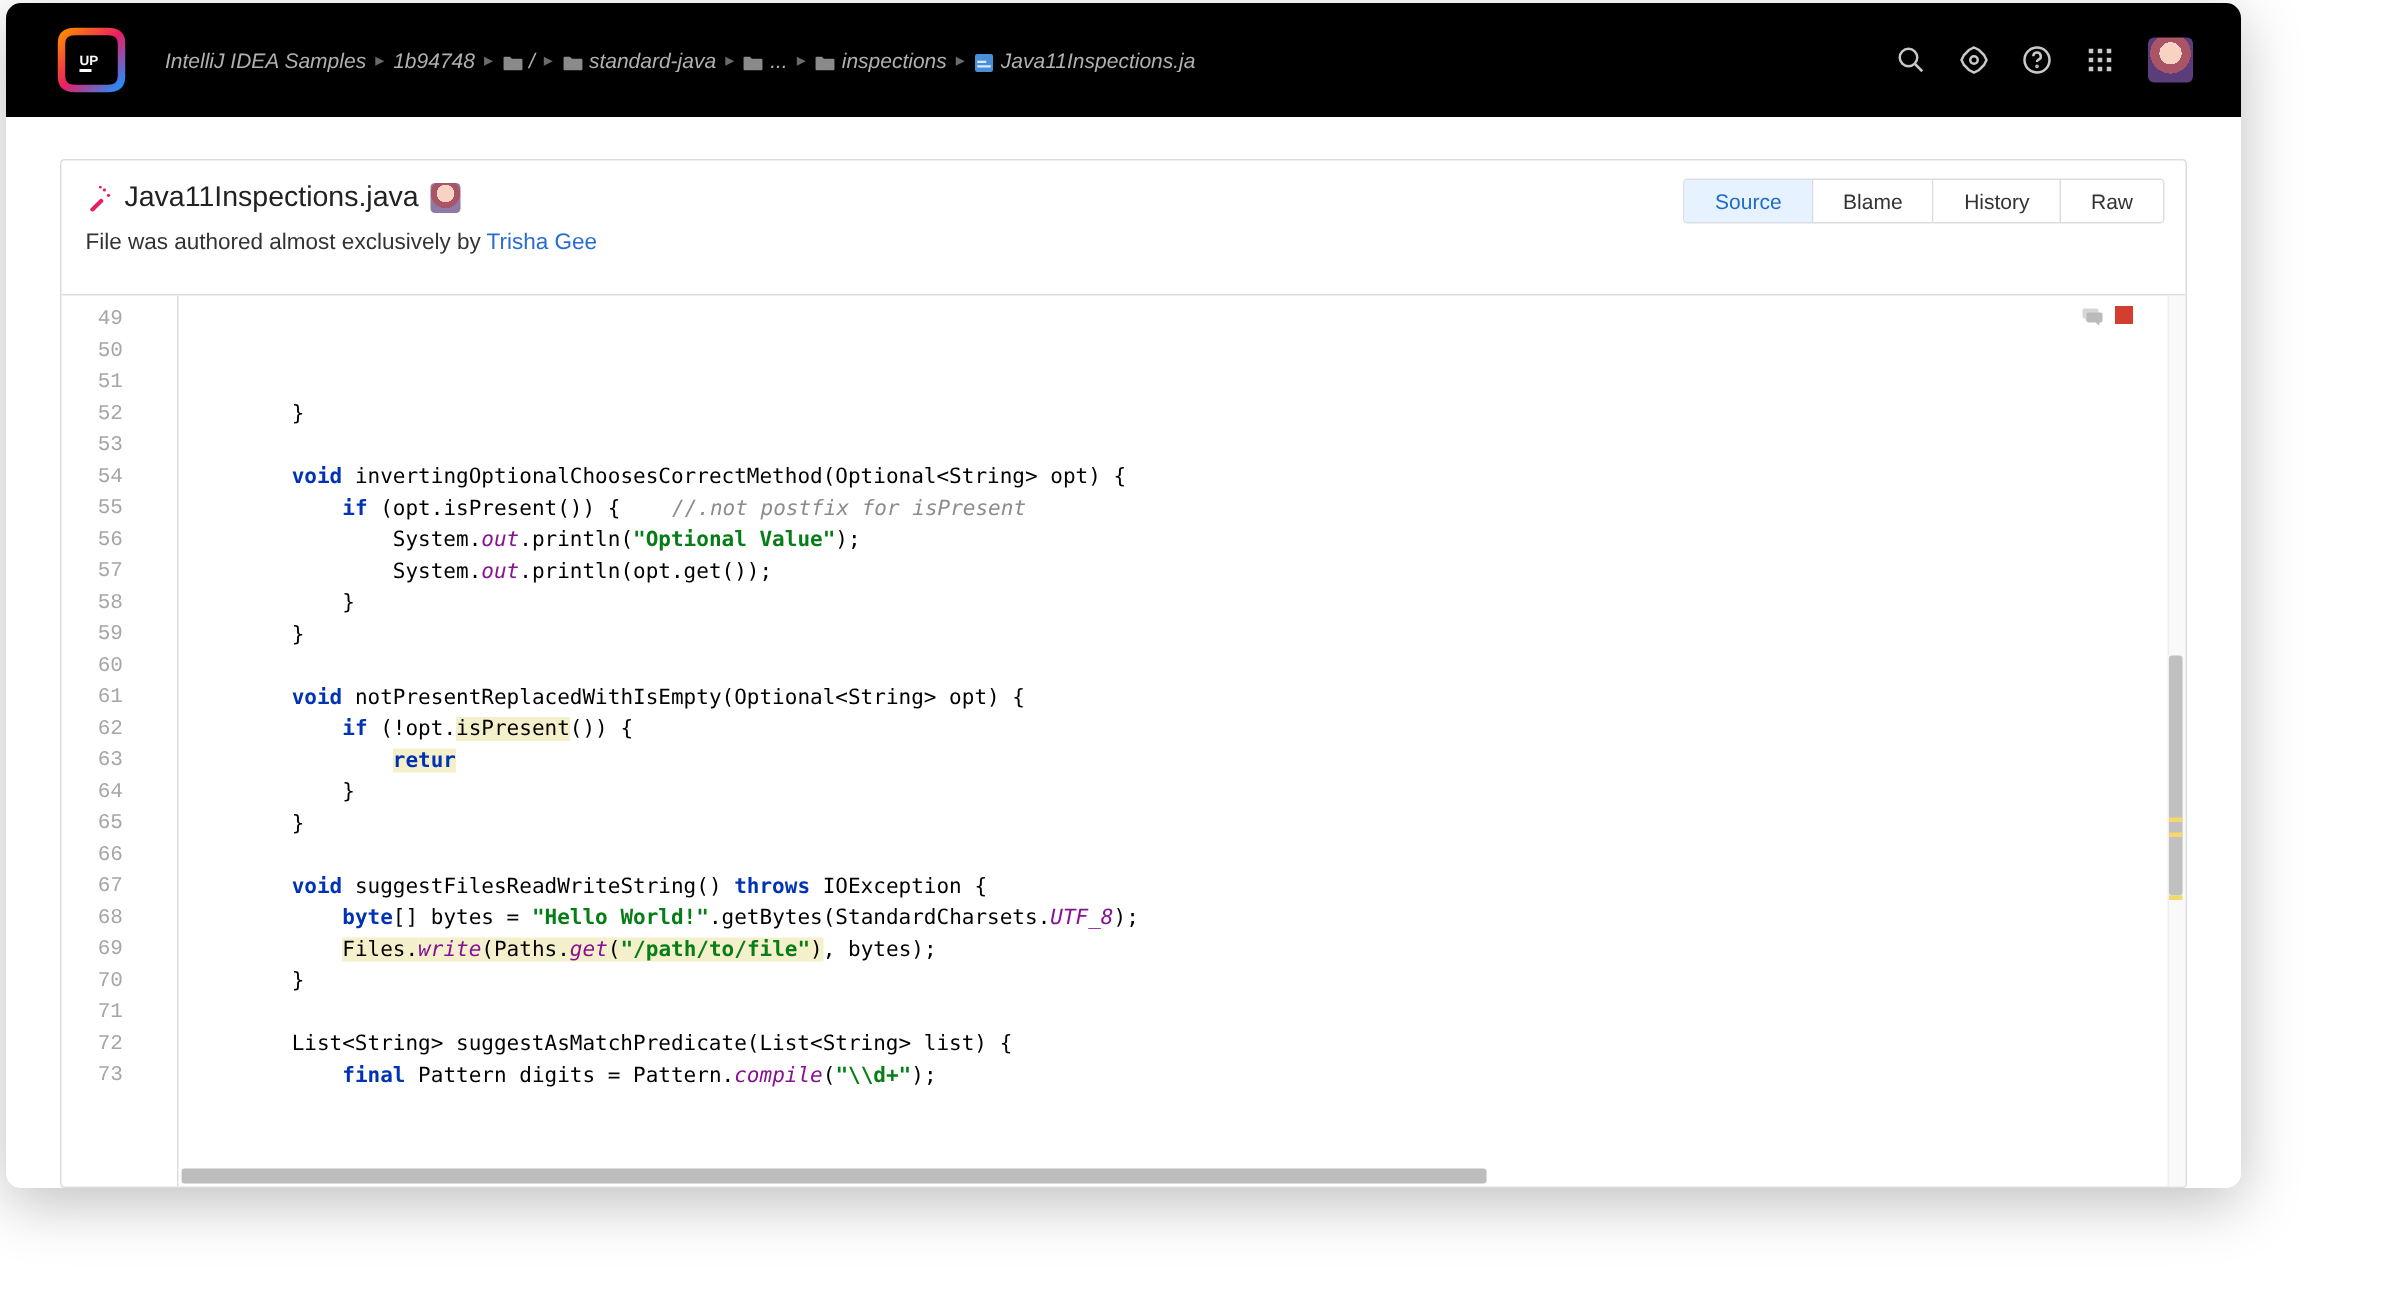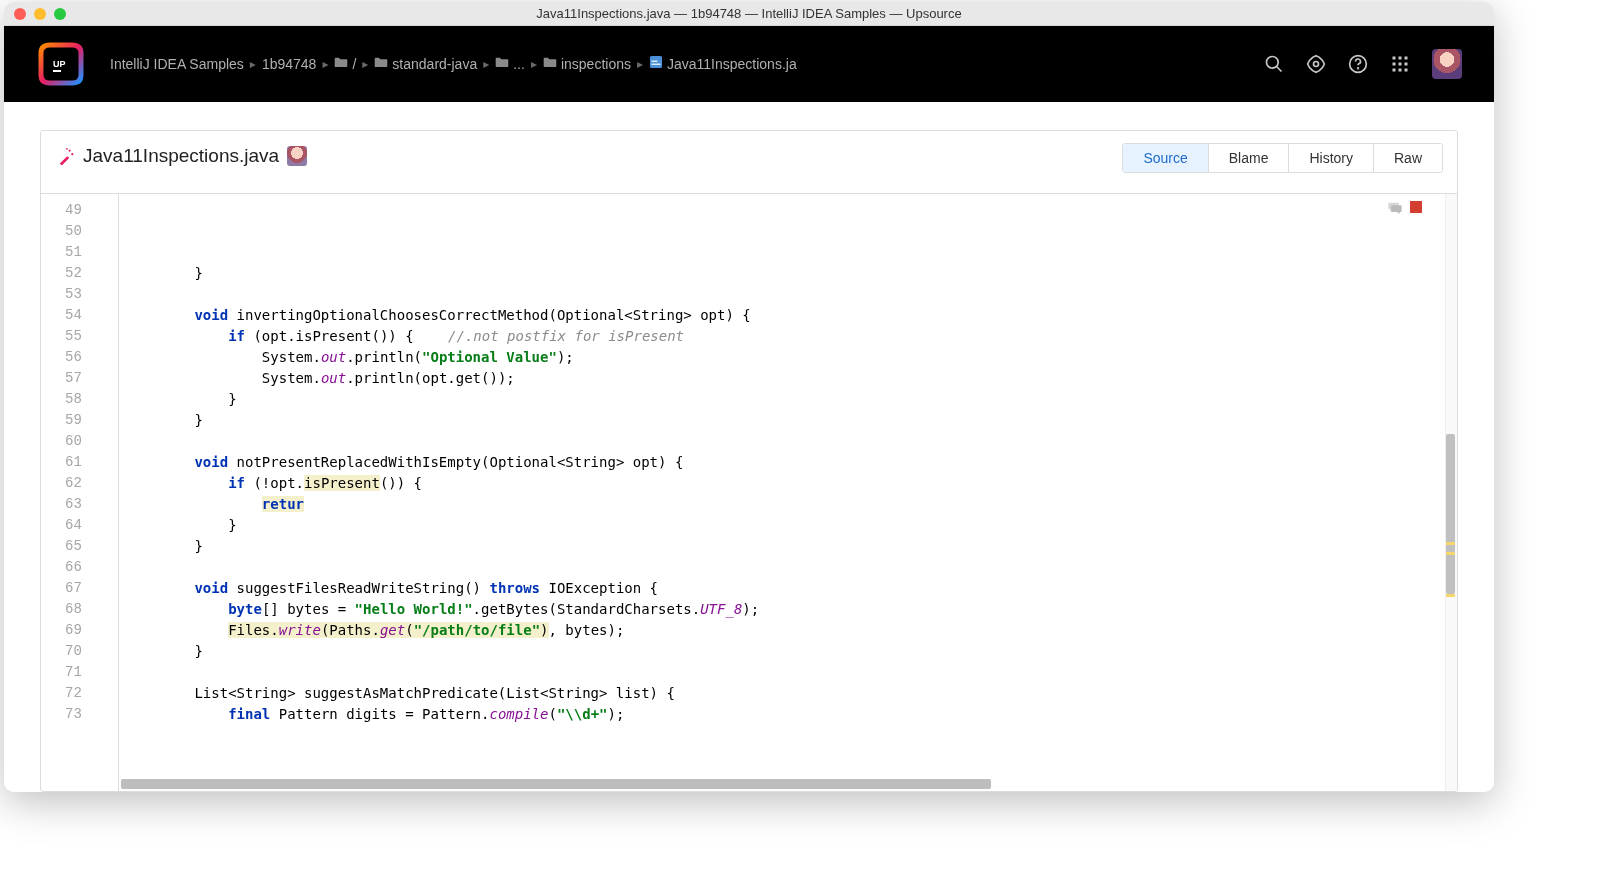--- a/index.html
+++ b/index.html
@@ -91,21 +91,21 @@
   .logo svg { width: 50px; height: 46px; }
   .breadcrumb {
     display: flex;
     align-items: center;
     gap: 6px;
     font-size: 14px;
     flex: 1;
     overflow: hidden;
   }
   .bc-sep { color: #6b6b6b; font-size: 12px; }
-  .bc-item { display: inline-flex; align-items: flex-start; gap: 4px; white-space: nowrap; }
+  .bc-item { display: inline-flex; align-items: flex-end; gap: 4px; white-space: nowrap; font-style: italic; }
   .bc-icon { width: 14px; height: 12px; display: inline-block; }
   .nav-actions { display: flex; gap: 22px; align-items: center; }
   .nav-icon { width: 20px; height: 20px; color: #c8c8c8; display: flex; align-items: center; justify-content: center; }
   .avatar {
     width: 30px; height: 30px; border-radius: 4px;
     background: radial-gradient(circle at 50% 35%, #f8d3c3 0 30%, #a56 30% 55%, #5a3d7a 55%);
   }
 
   
   .content {
@@ -281,28 +281,20 @@
     width: 870px;
     background: #bdbdbd;
     border-radius: 2px;
   }
 </style>
 </head>
 <body>
 
 <div class="window">
 
-  <div class="titlebar">
-    <div class="mac-buttons">
-      <div class="mac-btn mac-red"></div>
-      <div class="mac-btn mac-yellow"></div>
-      <div class="mac-btn mac-green"></div>
-    </div>
-    <div class="title-text">Java11Inspections.java — 1b94748 — IntelliJ IDEA Samples — Upsource</div>
-  </div>
 
   <div class="navbar">
     <div class="logo">
       <svg viewBox="0 0 50 46">
         <path d="M5 12 Q5 4 14 4 L36 4 Q45 4 45 12 L45 34 Q45 42 36 42 L14 42 Q5 42 5 34 Z" fill="none" stroke="url(#g)" stroke-width="5" stroke-linejoin="round"></path>
         <defs>
           <linearGradient id="g" x1="0" y1="0" x2="1" y2="1">
             <stop offset="0%" stop-color="#ff8a00"></stop>
             <stop offset="50%" stop-color="#e91e63"></stop>
             <stop offset="100%" stop-color="#1e90ff"></stop>
@@ -410,20 +402,23 @@
           </span>
           <span class="pane-title">Java11Inspections.java</span>
           <span class="small-avatar"></span>
         </div>
         <div class="tabs" id="tabs">
             <div class="tab selected">Source</div>
             <div class="tab">Blame</div>
             <div class="tab">History</div>
             <div class="tab">Raw</div>
           </div>
+        <div class="info-line2">
+          <span>File was authored almost exclusively by </span><a href="#">Trisha Gee</a>
+        </div>
       </div>
 
       <div class="code-wrap">
         <div class="gutter" id="gutter">
             <div class="gutter-line">49</div>
             <div class="gutter-line">50</div>
             <div class="gutter-line">51</div>
             <div class="gutter-line">52</div>
             <div class="gutter-line">53</div>
             <div class="gutter-line">54</div>

